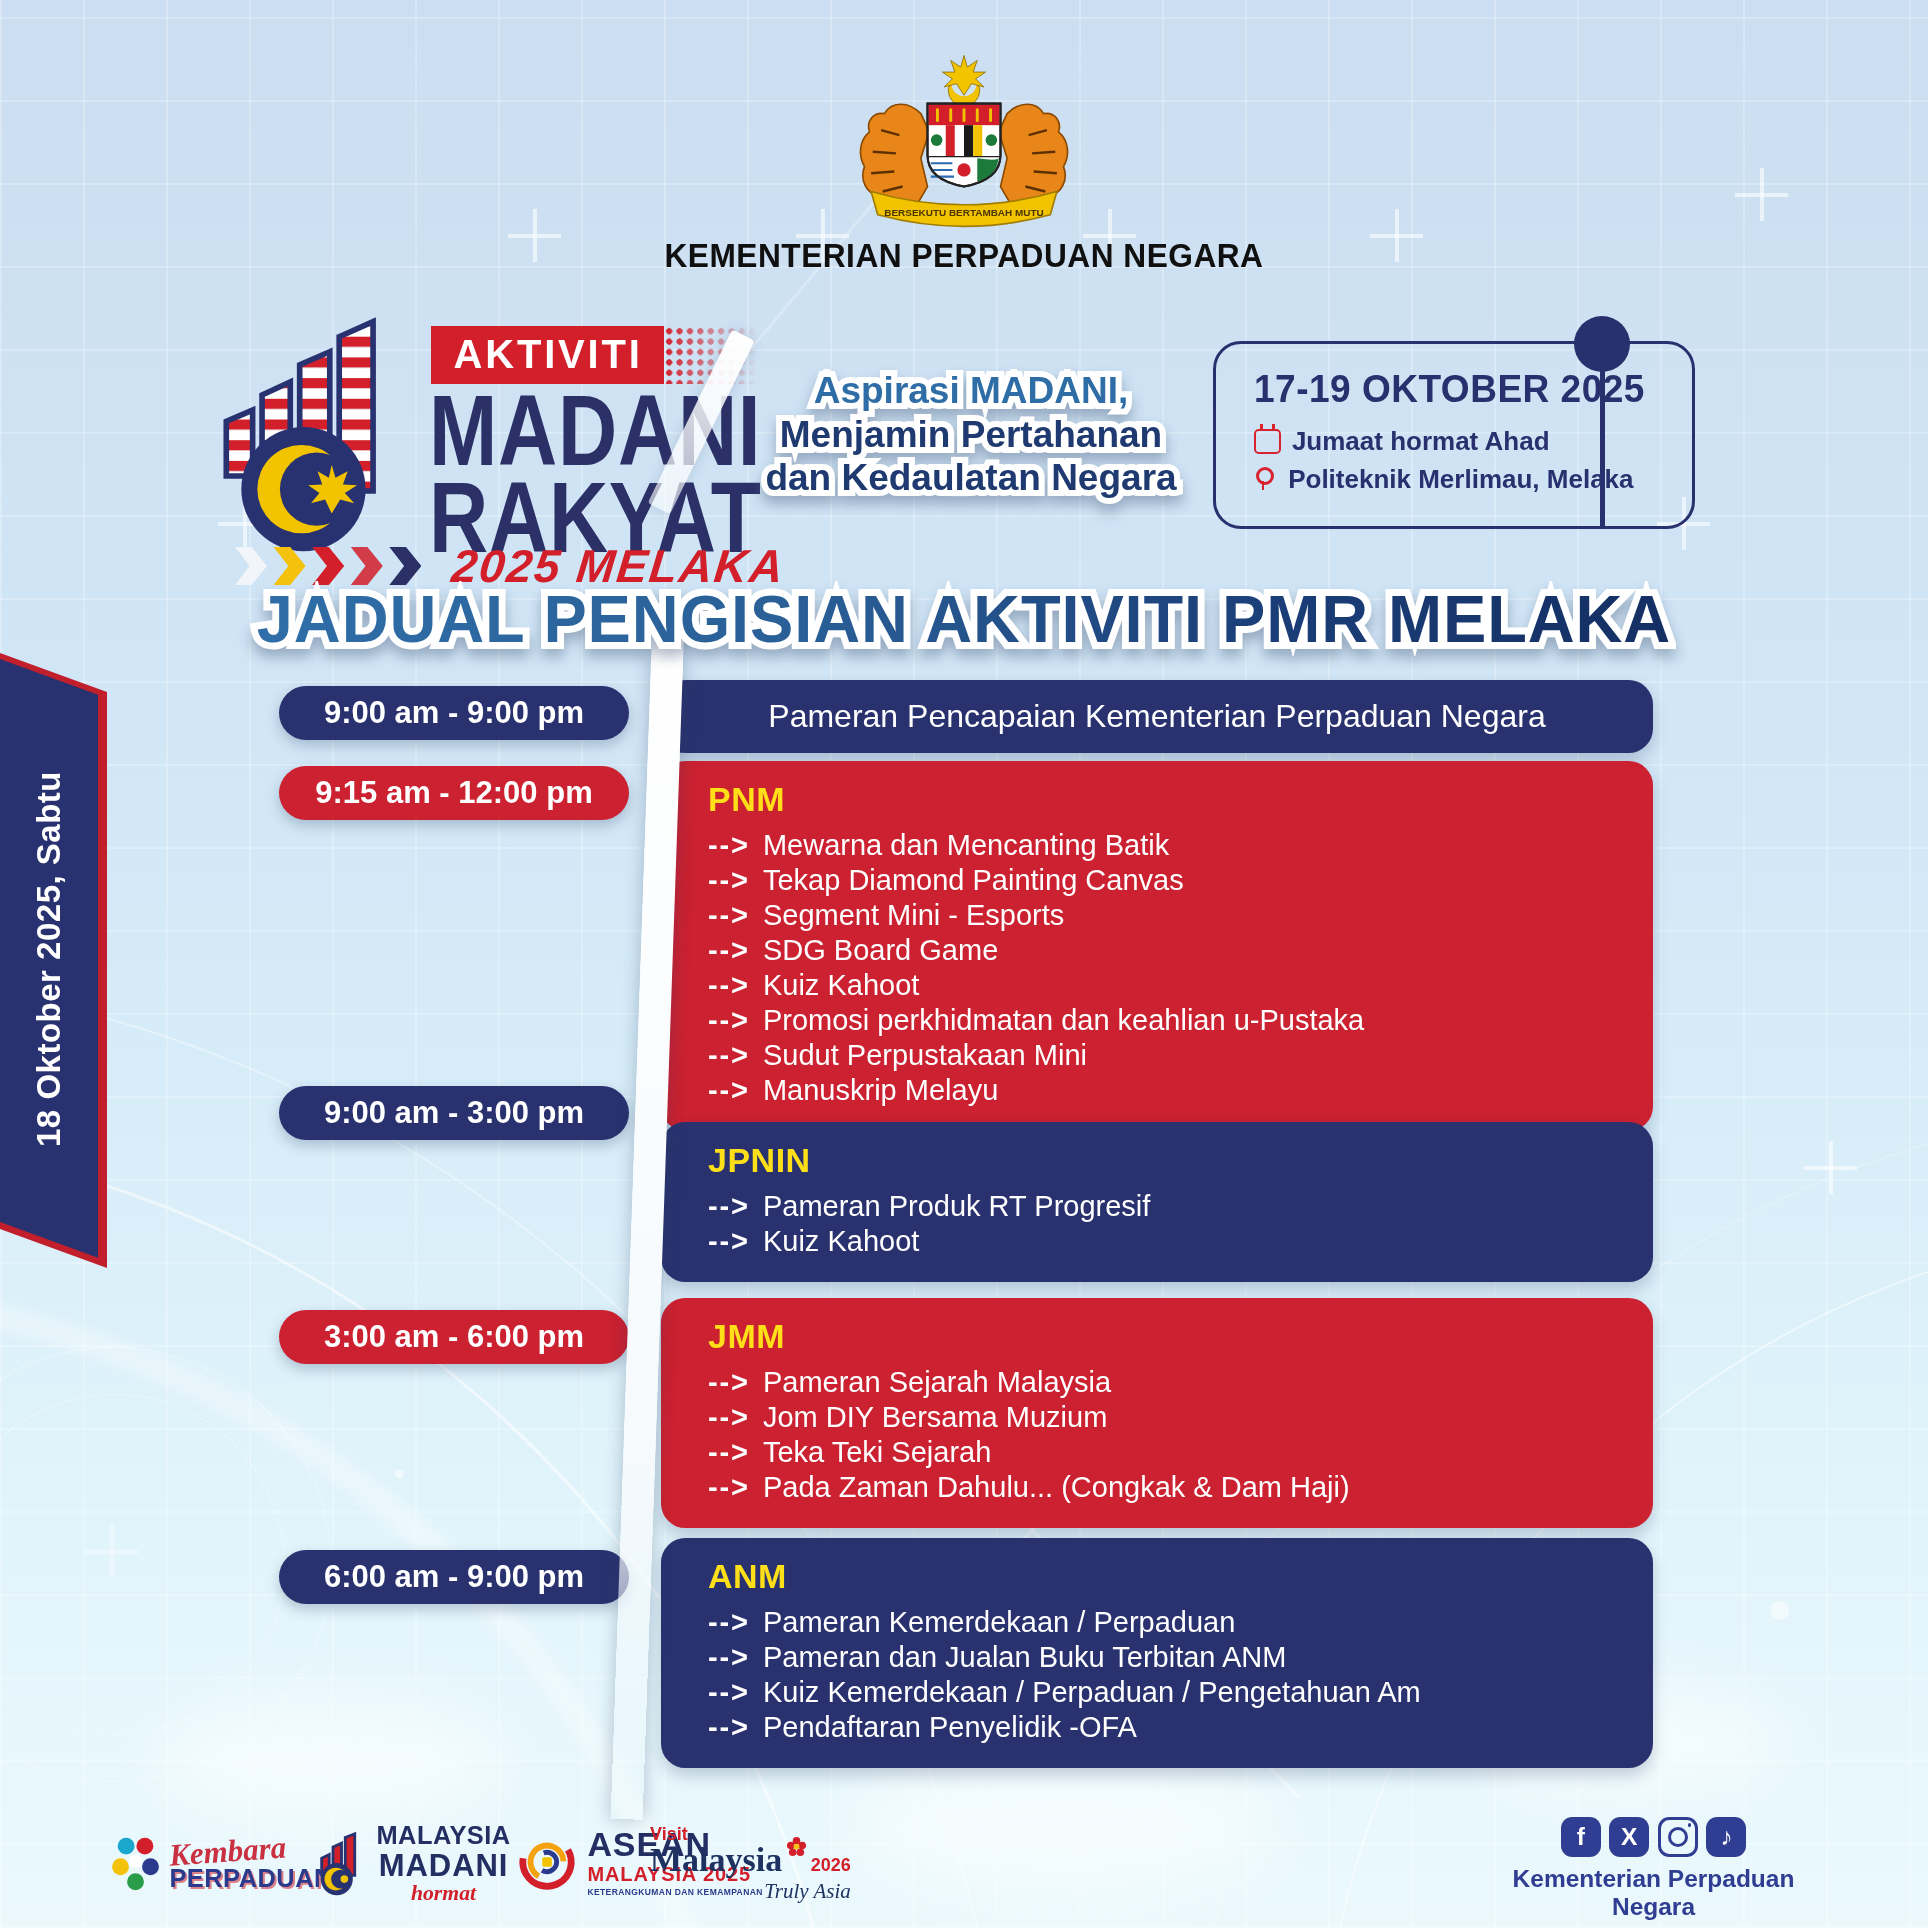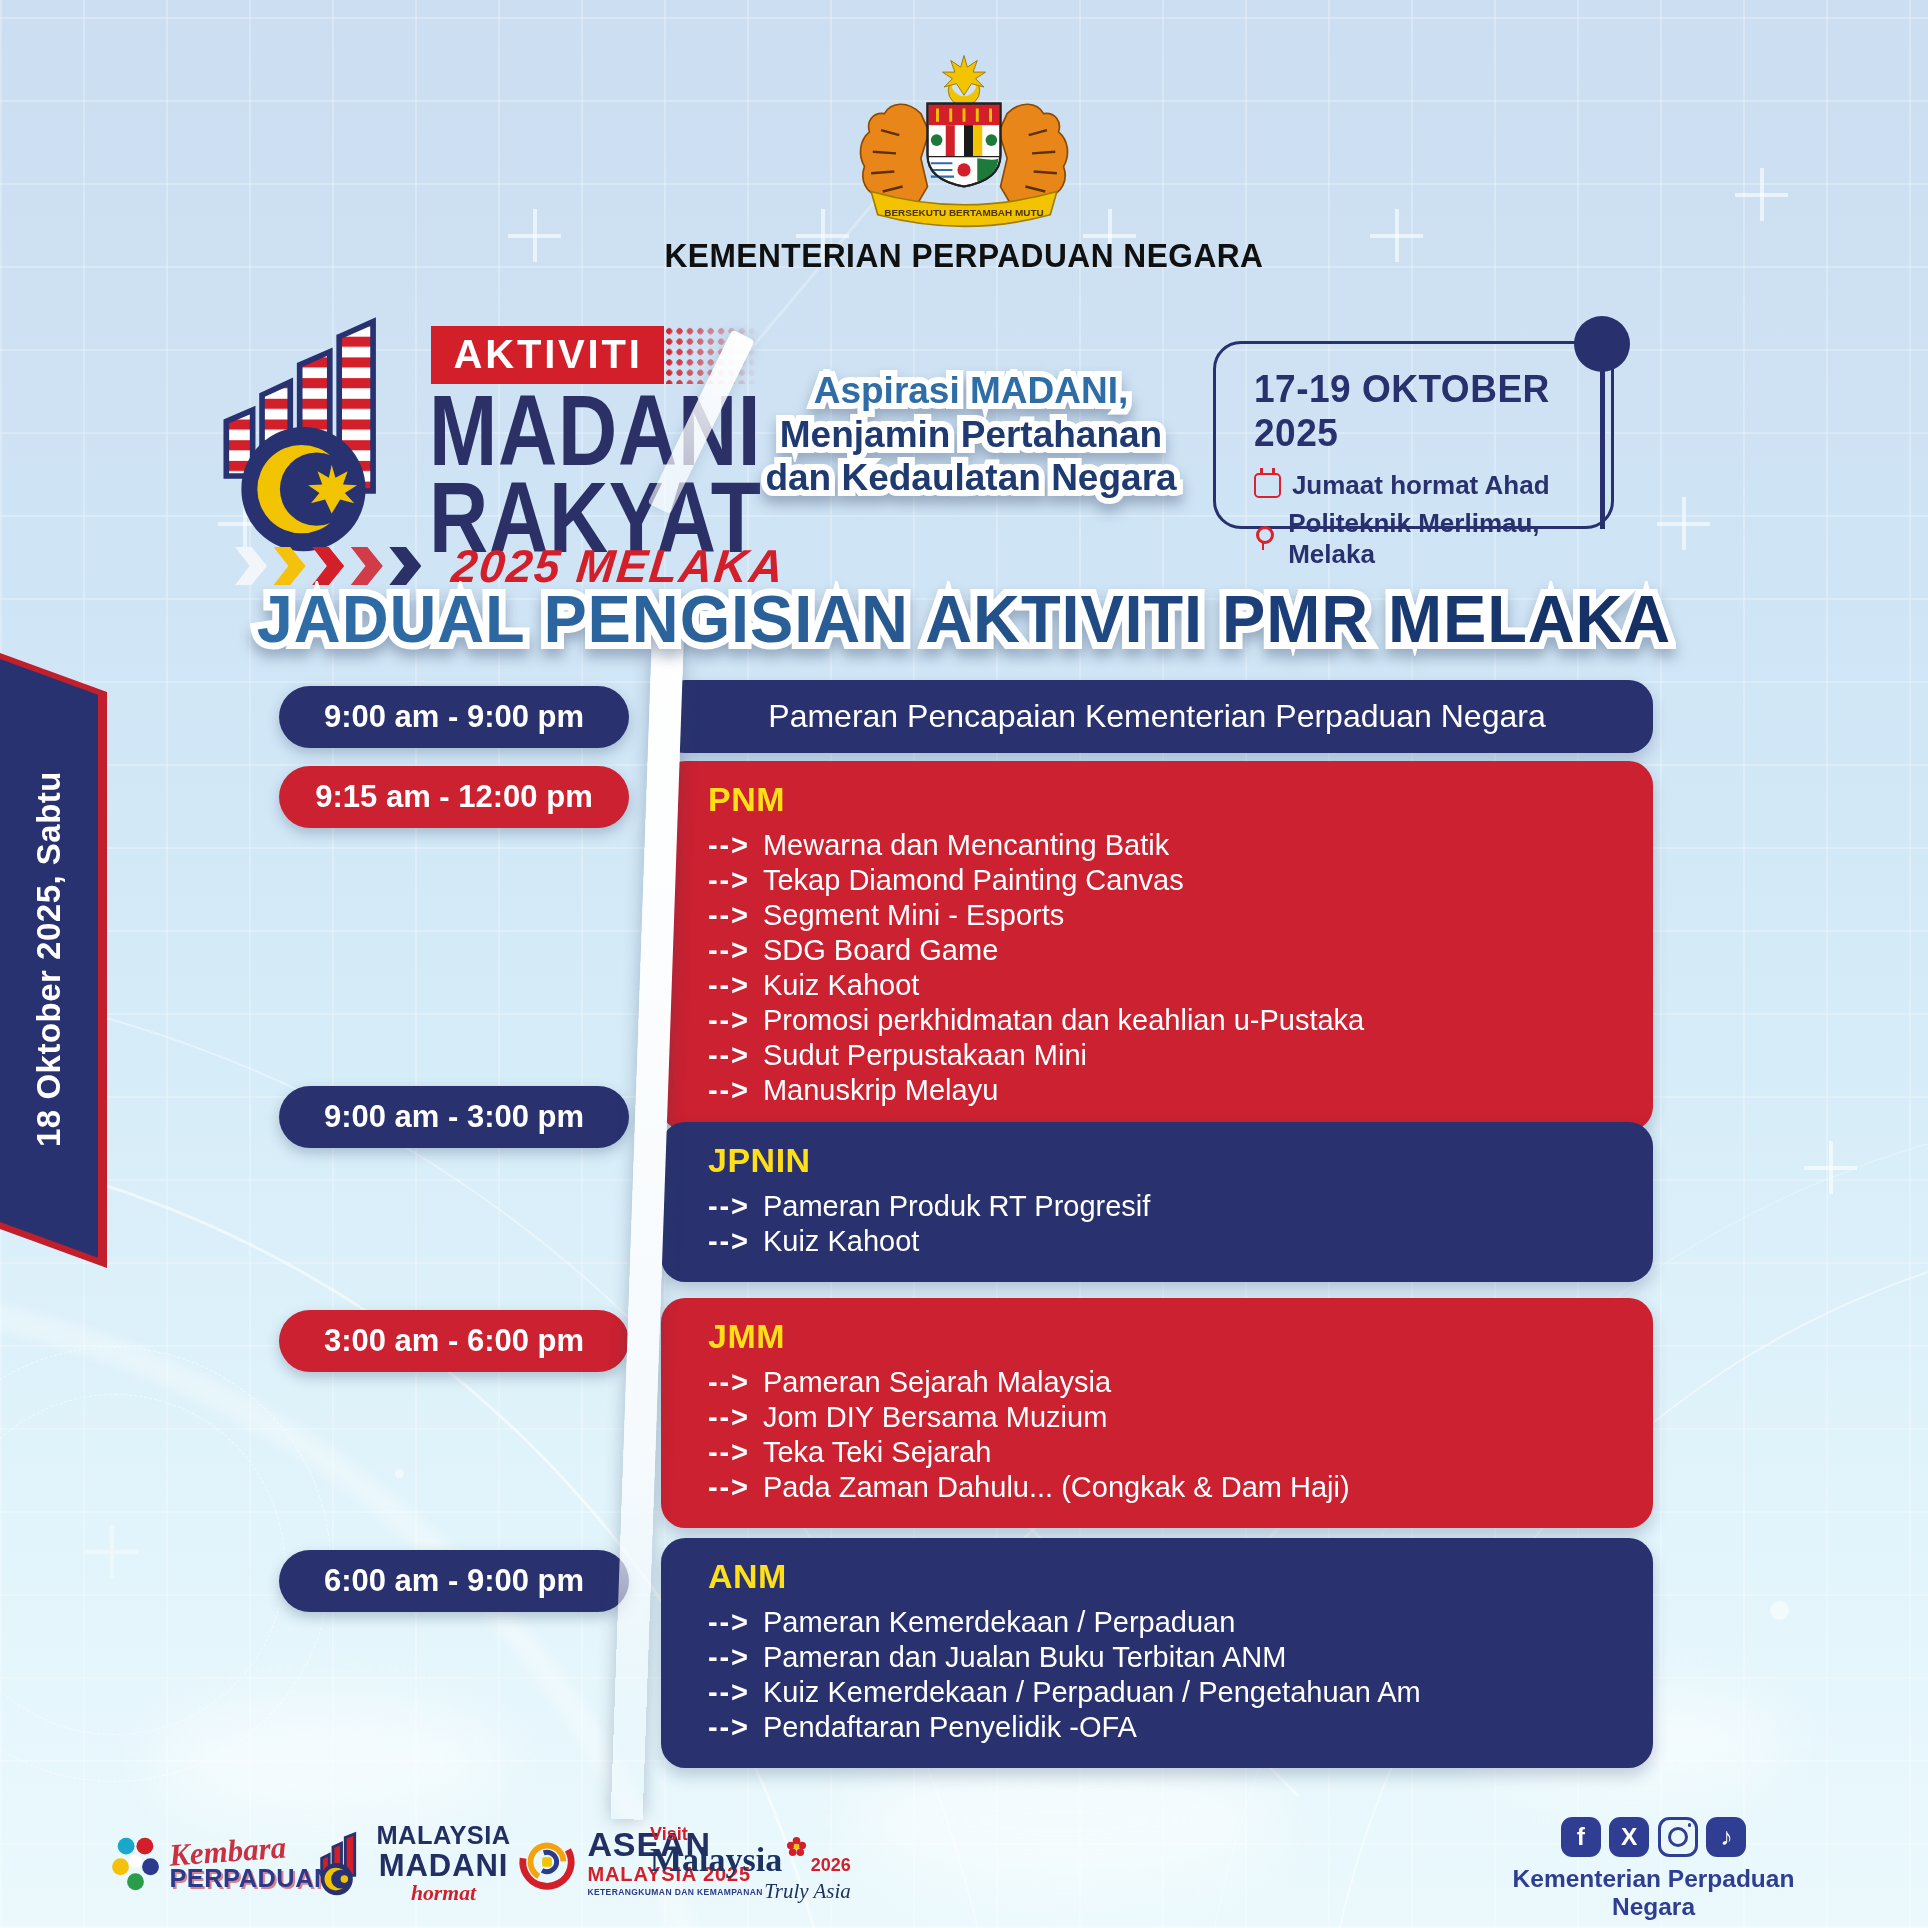--- a/index.html
+++ b/index.html
@@ -47,21 +47,21 @@
     filter:drop-shadow(0 8.5px 6.6px rgba(80,100,130,.45));}
   .oline .fil{position:relative;}
   
   .tagline{position:absolute;left:742px;top:369px;width:458px;text-align:center;z-index:4;
     font-weight:700;font-size:37px;line-height:1.18;}
   .tagline .l1 .fil{color:#2e6da6;} .tagline .l2 .fil,.tagline .l3 .fil{color:#1e3a70;}
   .slash-up{position:absolute;left:731px;top:335px;width:24.5px;height:193px;z-index:3;border-radius:3.8px;
     background:linear-gradient(180deg,rgba(255,255,255,.98),rgba(255,255,255,.6));
     transform:rotate(26deg);transform-origin:50% 0;box-shadow:0 0 13px rgba(60,80,110,.18);}
   
-  .date-card{position:absolute;left:1213px;top:341px;width:401px;height:188px;border:3.8px solid #28316e;
+  .date-card{position:absolute;left:1213px;top:341px;width:482px;height:188px;border:3.8px solid #28316e;
     border-radius:28px;z-index:3;box-sizing:border-box;padding:22.6px 0 0 38px;}
   .date-title{font-size:39px;font-weight:700;color:#28316e;letter-spacing:0.5px;transform:scaleX(.95);
     transform-origin:left center;margin-bottom:15px;}
   .date-row{display:flex;align-items:center;gap:11.3px;font-size:26px;font-weight:600;color:#28316e;margin-bottom:7.5px;}
   .cal{width:22.6px;height:21px;border:2.8px solid #d8232e;border-radius:4.7px;position:relative;flex:0 0 auto;}
   .cal::before,.cal::after{content:"";position:absolute;top:-6.6px;width:2.8px;height:6.6px;background:#d8232e;}
   .cal::before{left:3.8px;} .cal::after{right:3.8px;}
   .pin{width:12.2px;height:12.2px;border:3.8px solid #d8232e;border-radius:50%;position:relative;flex:0 0 auto;margin:0 2.8px 7.5px 1.9px;}
   .pin::after{content:"";position:absolute;left:2.8px;top:11.3px;width:2.8px;height:9.4px;background:#d8232e;}
   .corner-dot{position:absolute;left:1574px;top:316px;width:56px;height:56px;border-radius:50%;background:#28316e;z-index:4;}
@@ -75,21 +75,21 @@
   
   .side-red{position:absolute;left:0;top:653px;width:107px;height:576px;background:#c01f2b;
     transform:skewY(20deg);transform-origin:top left;z-index:2;}
   .side-navy{position:absolute;left:0;top:659px;width:98px;height:563px;background:#293270;
     transform:skewY(20deg);transform-origin:top left;z-index:2;}
   .side-label{position:absolute;left:0;top:659px;width:98px;height:599px;display:flex;
     align-items:center;justify-content:center;z-index:3;}
   .side-label span{transform:rotate(-90deg);white-space:nowrap;color:#fff;font-weight:700;
     font-size:33px;letter-spacing:0.5px;}
   
-  .pill{position:absolute;left:279px;width:350px;height:62px;border-radius:32px;display:flex;
+  .pill{position:absolute;left:279px;width:350px;height:54px;border-radius:32px;display:flex;
     align-items:center;justify-content:center;color:#fff;font-weight:700;font-size:31px;z-index:3;
     box-shadow:0 5.6px 13px rgba(30,50,90,.25);}
   .sbox{position:absolute;left:661px;width:992px;border-radius:24.5px;color:#fff;z-index:3;
     box-sizing:border-box;padding:19px 38px 22.6px 47px;box-shadow:0 7.5px 15px rgba(30,50,90,.22);}
   .navy{background:#29326f;} .red{background:#cb2130;}
   .sbox .agency{color:#ffdf17;font-weight:700;font-size:34px;margin-bottom:9.4px;letter-spacing:0.5px;}
   .sbox .item{font-size:29px;line-height:35px;display:flex;gap:13px;font-weight:400;}
   .sbox .arw{letter-spacing:1.9px;font-weight:600;flex:0 0 auto;}
   .sbox.banner{height:73px;display:flex;align-items:center;justify-content:center;
     font-size:32px;font-weight:500;padding:0;}

